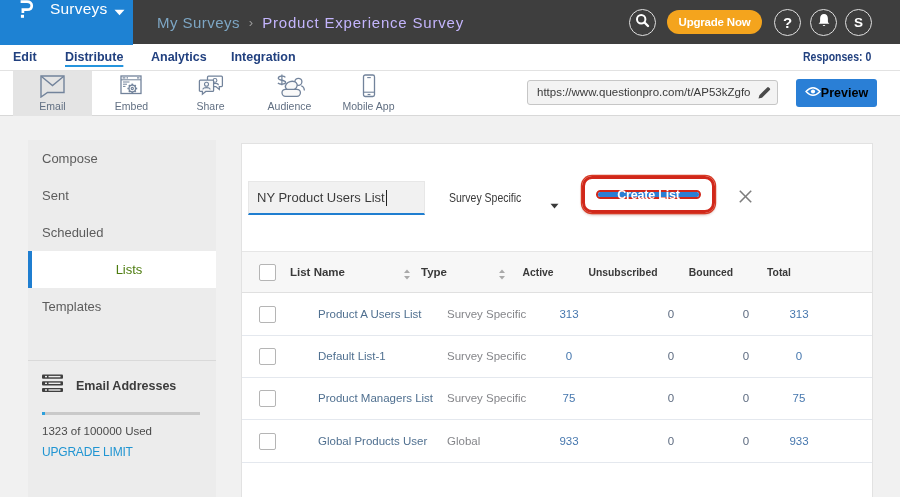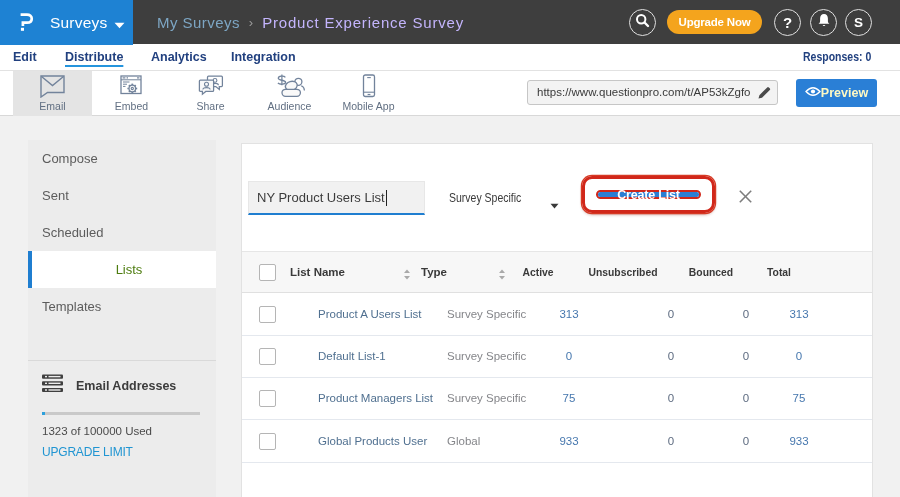--- a/index.html
+++ b/index.html
@@ -2,21 +2,21 @@
 <html><head>
 <meta charset="utf-8">
 <style>
   html,body { margin:0; padding:0; }
   body { font-family:"Liberation Sans", sans-serif; background:#fff; }
   .stage { position:relative; width:900px; height:497px; overflow:hidden; background:#f1f1f1; }
   .stage * { box-sizing:border-box; }
 
   
   .topbar { position:absolute; left:0; top:0; width:900px; height:44px; background:#3e3e3e; z-index:5; }
-  .logo-box { position:absolute; left:0; top:0; width:133px; height:45px; background:#1e82d3; display:flex; align-items:center; z-index:6; }
+  .logo-box { position:absolute; left:0; top:0; width:133px; height:45px; background:#1e82d3; display:flex; z-index:6; }
   .logo-mark { margin-left:20px; display:flex; }
   .logo-text { color:#fff; font-size:15.5px; margin-left:16px; letter-spacing:0.2px; }
   .logo-caret { margin-left:7px; margin-top:2px; }
   .breadcrumb { position:absolute; left:157px; top:0; height:44px; display:flex; align-items:center; font-size:15px; }
   .crumb-light { color:#7da6c4; letter-spacing:0.45px; }
   .crumb-sep { color:#9b9b9b; margin:0 9px; font-size:13px; }
   .crumb-current { color:#c4b5fd; letter-spacing:0.8px; }
   .circle-btn { position:absolute; top:9px; width:27px; height:27px; border:1.5px solid #e0e0e0; border-radius:50%; display:flex; align-items:center; justify-content:center; color:#fff; }
   .cb-search { left:629px; }
   .cb-help { left:774px; font-size:15px; font-weight:700; }
@@ -41,21 +41,21 @@
   .tool-email { left:13px; }
   .tool-embed { left:92px; }
   .tool-share { left:171px; }
   .tool-audience { left:250px; }
   .tool-mobile { left:329px; }
   .t-icon { height:27px; padding-top:5px; display:flex; align-items:flex-end; justify-content:center; }
   .t-label { font-size:10.5px; margin-top:2px; color:#616f82; }
   .url-field { position:absolute; left:527px; top:9px; width:251px; height:25px; background:#f3f3f3; border:1px solid #c6c6c6; border-radius:3px; }
   .url-text { position:absolute; left:9px; top:0; width:225px; height:23px; line-height:23px; font-size:11.5px; color:#3a3a3a; white-space:nowrap; overflow:hidden; }
   .url-pencil { position:absolute; right:5px; top:4px; }
-  .preview-btn { position:absolute; left:796px; top:8px; width:81px; height:28px; background:#2a7fd6; border-radius:3px; color:#fef9c3; font-size:12.5px; font-weight:600; display:flex; align-items:center; justify-content:center; cursor:pointer; }
+  .preview-btn { position:absolute; left:796px; top:8px; width:81px; height:28px; background:#2a7fd6; border-radius:3px; color:#000000; font-size:12.5px; font-weight:600; display:flex; align-items:center; justify-content:center; cursor:pointer; }
 
   
   .sidebar { position:absolute; left:28px; top:140px; width:188px; height:357px; background:#ececec; }
   .side-nav { position:absolute; left:0; top:0; width:100%; }
   .side-item { position:relative; height:37px; line-height:37px; padding-left:14px; font-size:13px; color:#5c5c5c; cursor:pointer; }
   .side-item.active { background:#fff; color:#4d7c0f;text-align:center; }
   .side-item.active::before { content:''; position:absolute; left:0; top:0; width:4px; height:100%; background:#1f7ed0; }
   .side-divider { position:absolute; left:0; top:220px; width:100%; border-top:1px solid #d9d9d9; }
   .email-addr { position:absolute; left:14px; top:234px; width:160px; }
   .ea-head { display:flex; align-items:center; gap:13px; }

